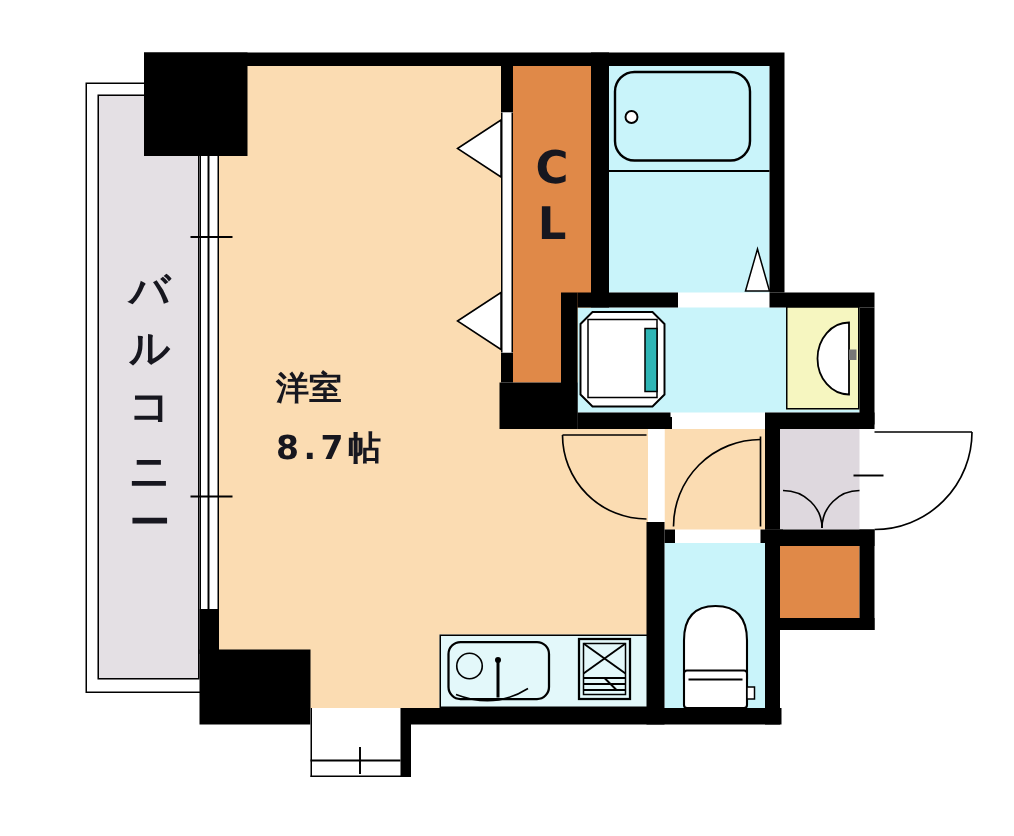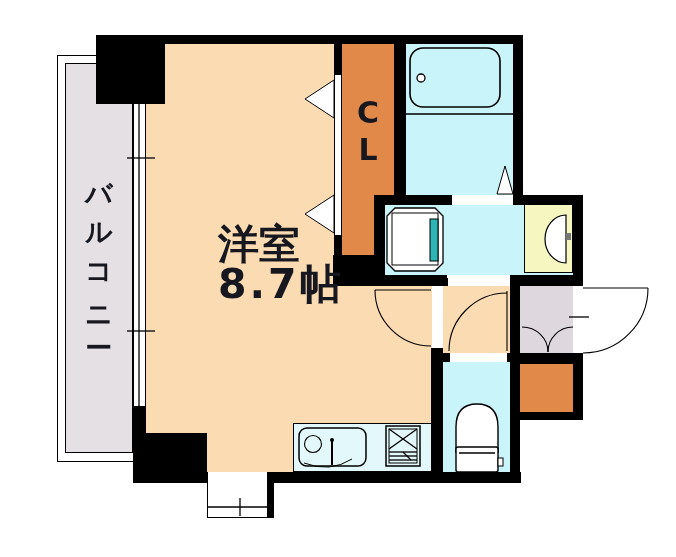--- a/index.html
+++ b/index.html
@@ -135,21 +135,21 @@
     <path d="M522,327 A26,25 0 0 1 548,352" stroke-width="1.1"></path>
     <path d="M573,327 A25,25 0 0 0 548,352" stroke-width="1.1"></path>
     <line x1="569" y1="317" x2="589" y2="317"></line>
 
     <line x1="207" y1="507" x2="267" y2="507"></line>
     <line x1="240" y1="498" x2="240" y2="516"></line>
   </svg>
 
   <div class="label" style="left:82px;top:162px;height:230px;writing-mode:vertical-rl;font-size:27px;letter-spacing:12px;">バルコニー</div>
 
-  <div class="label" style="left:184px;top:224px;font-size:41px;line-height:40px;margin-left:34px;">
+  <div class="label" style="left:184px;top:240px;font-size:22px;line-height:40px;">
     <span style="position:static;display:block;">洋室</span>
     <span style="position:static;display:block;letter-spacing:3px;">8.7帖</span>
   </div>
 
   <div class="label" style="left:342px;top:94px;width:52px;text-align:center;font-size:30px;line-height:37px;">
     <span style="position:static;display:block;">C</span>
     <span style="position:static;display:block;">L</span>
   </div>
 
 </div>

